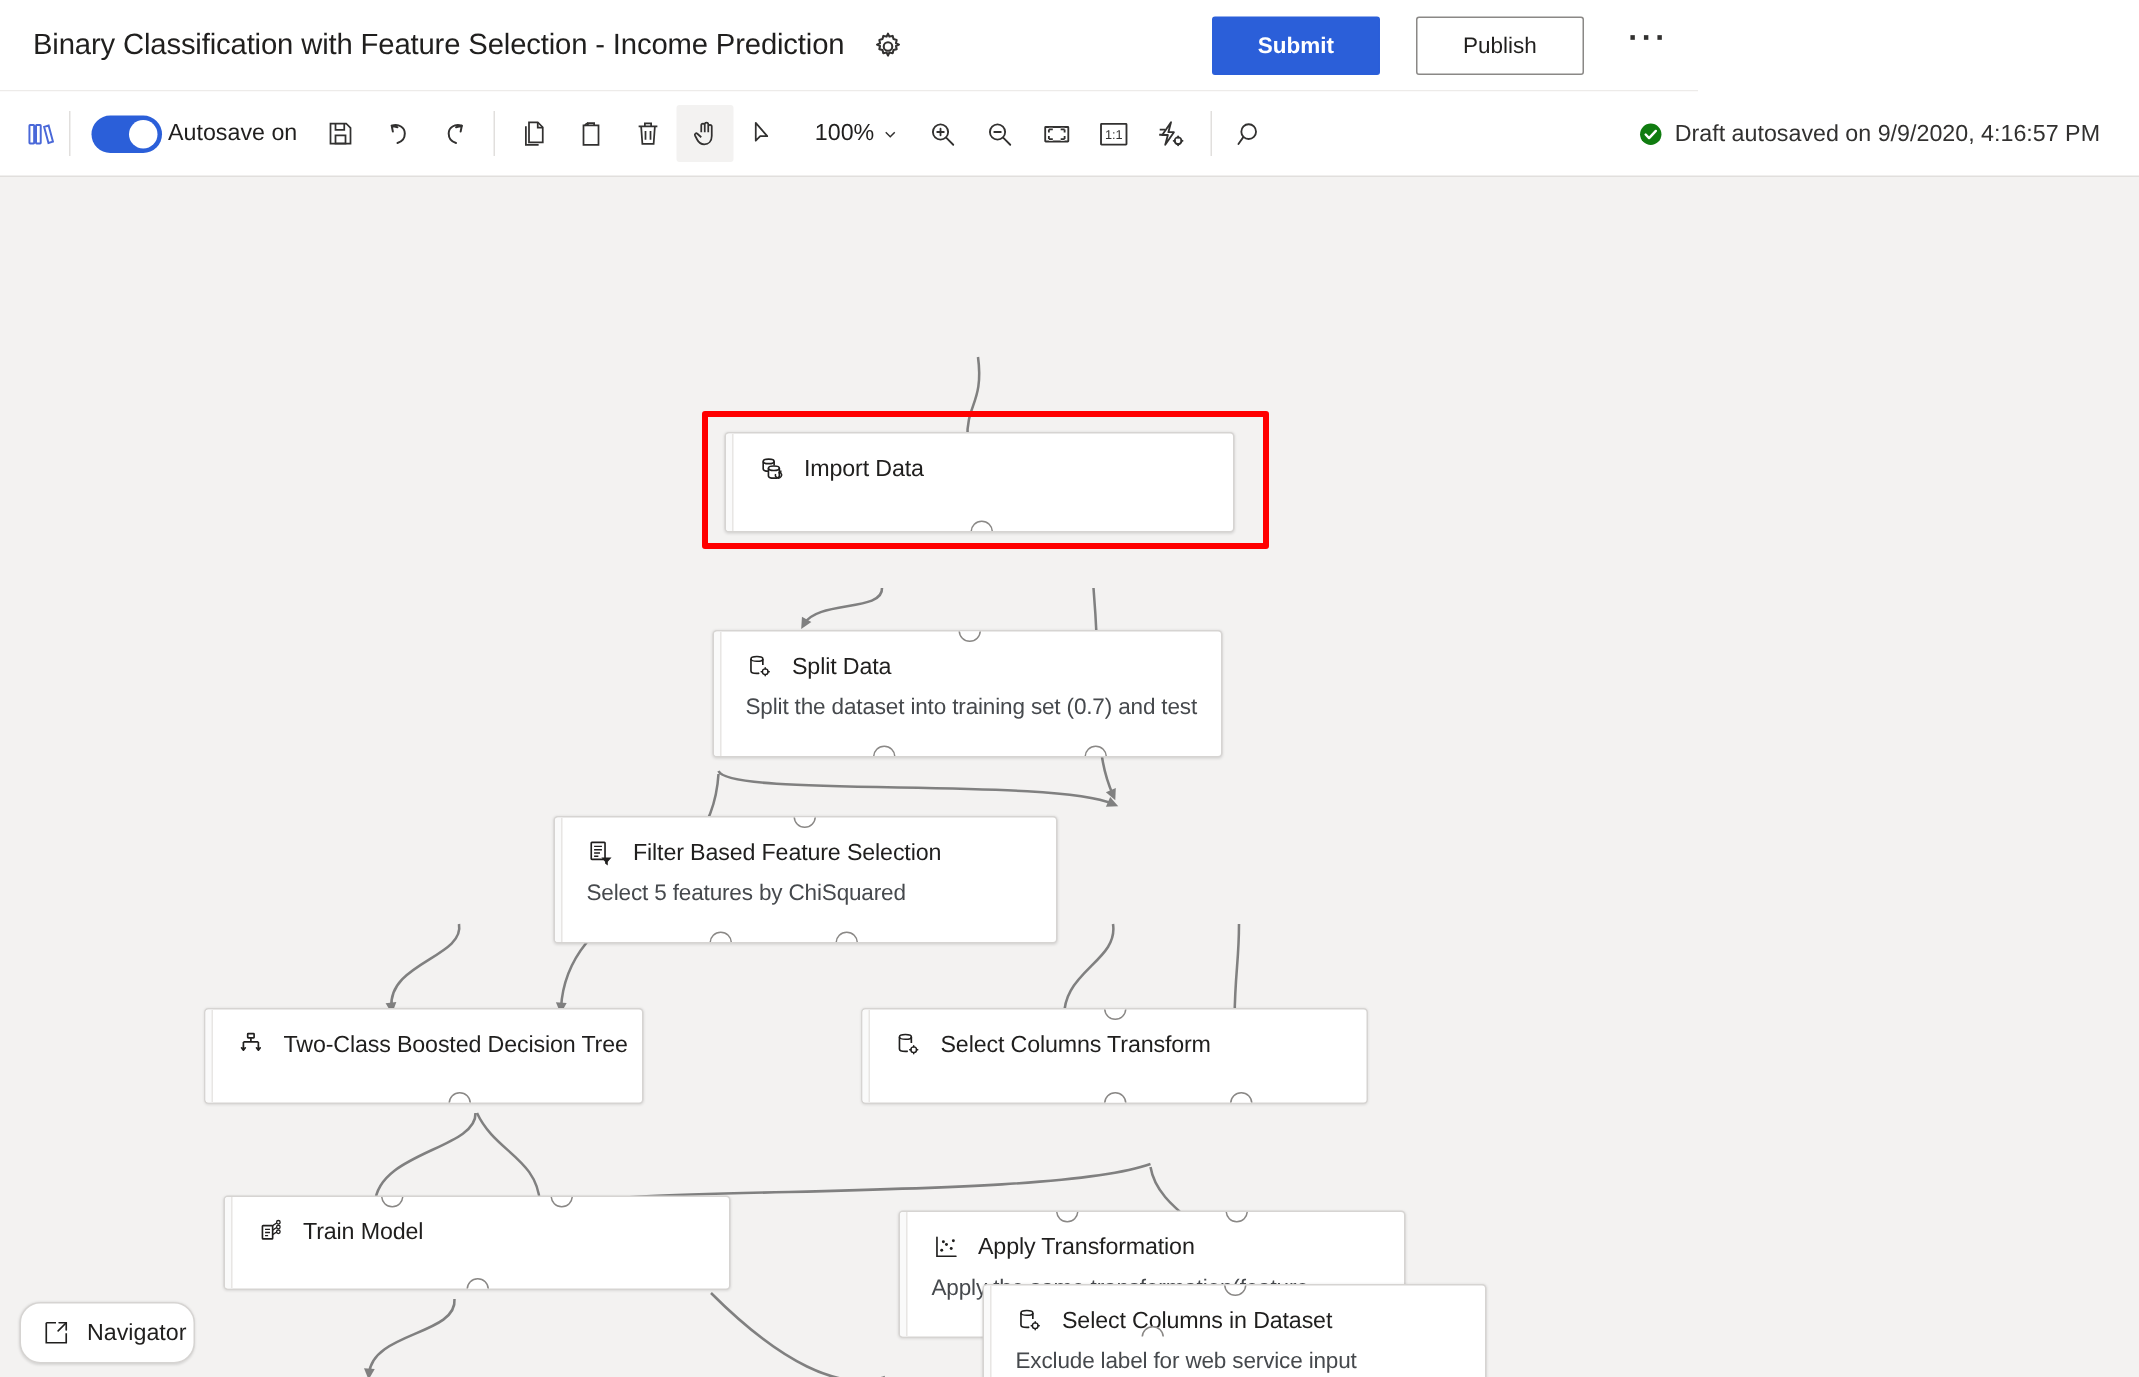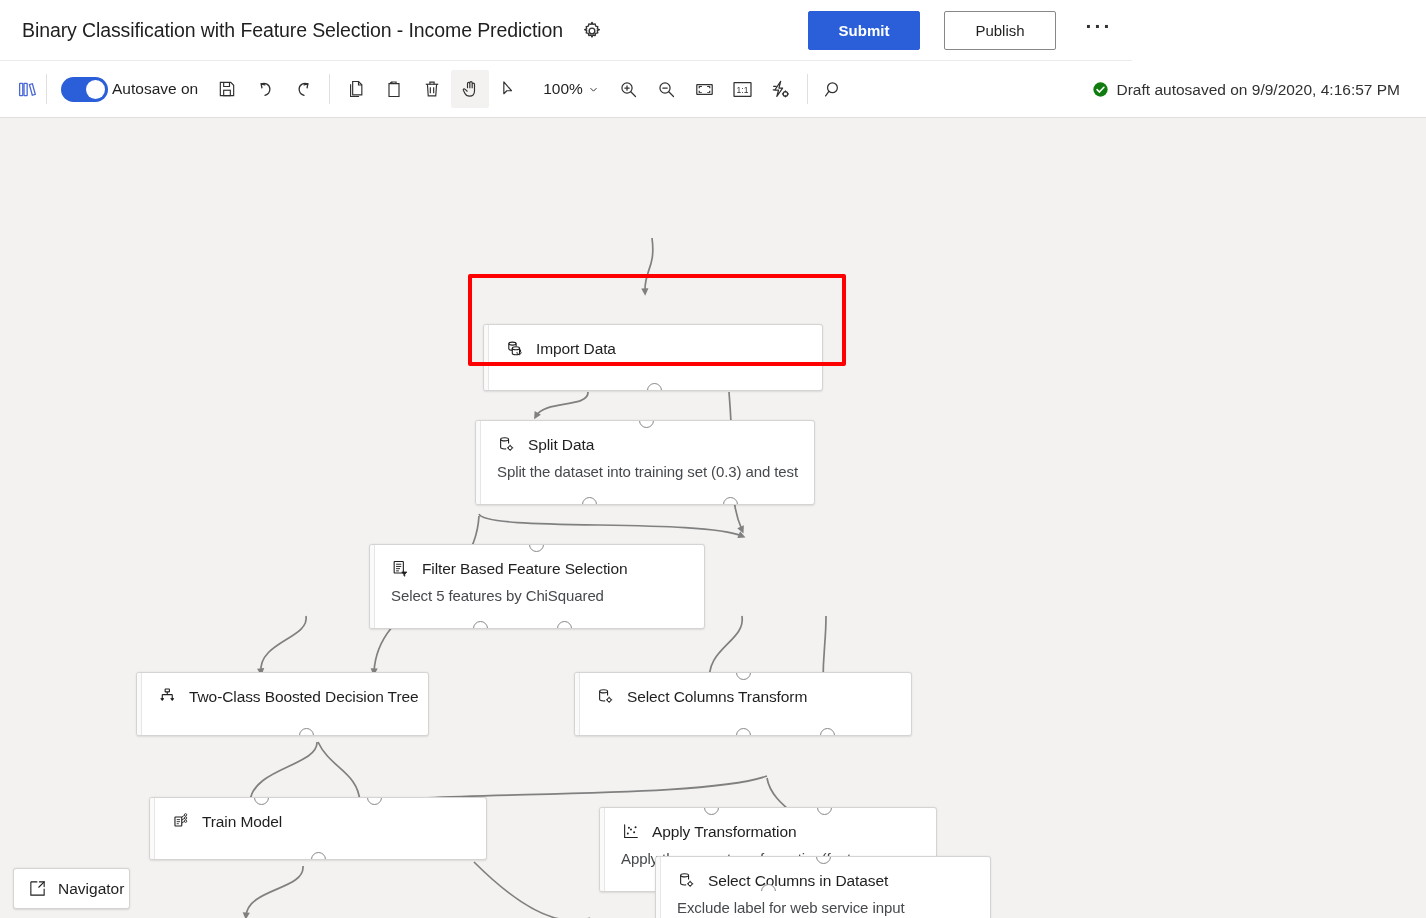--- a/index.html
+++ b/index.html
@@ -148,21 +148,21 @@
     position: absolute;
     border: 4px solid #ff0000;
     border-radius: 2px;
     z-index: 2;
     pointer-events: none;
   }
 
   #navigator-button {
     position: absolute; left: 13px; top: 868px;
     width: 117px; height: 41px;
-    background: #ffffff; border: 1px solid #d6d4d2; border-radius: 3px;
+    background: #ffffff; border: 1px solid #d6d4d2; border-radius: 14px;
     box-shadow: 0 0.6px 1.8px rgba(0,0,0,0.12);
     display: flex; align-items: center; gap: 11px;
     padding-left: 14px; cursor: pointer; z-index: 20;
   }
   #navigator-label { font-size: 15.5px; color: #201f1e; }
   .nav-ic { width: 19px; height: 19px; display:block; }
 </style>
 </head>
 <body>
 
@@ -353,21 +353,21 @@
 
       <path d="M767,660 C772,690 812,700 821,730" marker-end="url(#ah)"></path>
 
       <path d="M303,748 C305,772 248,770 246,798" marker-end="url(#ah)"></path>
 
       <path d="M474,744 C520,790 560,810 590,800"></path>
     </g>
   </svg>
 
   <div id="import-highlight" style="left:468px; top:156px; width:378px; height:92px;"></div>
-  <div class="node" style="left:483px; top:170px; width:340px; height:67px;margin-top:36px;">
+  <div class="node" style="left:483px; top:170px; width:340px; height:67px;">
     <div class="node-head">
       <svg class="node-ic" viewBox="0 0 24 24" fill="none" stroke="#201f1e" stroke-width="1.4">
         <ellipse cx="9.4" cy="5.8" rx="4.6" ry="1.9"></ellipse>
         <path d="M4.8 5.8v6.4c0 1 2 1.9 4.6 1.9"></path>
         <path d="M14 5.8v3.4"></path>
         <ellipse cx="13.8" cy="11.6" rx="4.6" ry="1.9"></ellipse>
         <path d="M9.2 11.6V18c0 1 2.1 1.9 4.6 1.9s4.6-.9 4.6-1.9v-6.4"></path>
         <path d="M15.2 16.4a2.6 2.6 0 104.2-1.1M19.6 13.4v2h-2" stroke-width="1.2"></path>
       </svg>
       <span class="node-title">Import Data</span>
@@ -379,21 +379,21 @@
     <div class="node-head">
       <svg class="node-ic" viewBox="0 0 24 24" fill="none" stroke="#201f1e" stroke-width="1.4">
         <ellipse cx="9.6" cy="5.4" rx="5" ry="2"></ellipse>
         <path d="M4.6 5.4v10.2c0 1.1 2.2 2 5 2 .7 0 1.4 0 2-.2"></path>
         <path d="M14.6 5.4v5.2"></path>
         <circle cx="16.6" cy="16.2" r="2.4" stroke-width="1.2"></circle>
         <path d="M16.6 12.8v1.1M16.6 18.5v1.1M13.2 16.2h1.1M18.9 16.2h1.1" stroke-width="1.2" stroke-linecap="round"></path>
       </svg>
       <span class="node-title">Split Data</span>
     </div>
-    <div class="node-desc">Split the dataset into training set (0.3) and test</div>
+    <div class="node-desc">Split the dataset into training set (0.7) and test</div>
     <div class="port" style="left:163px; top:-8px;"></div>
     <div class="port" style="left:106px; bottom:-8px;"></div>
     <div class="port" style="left:247px; bottom:-8px;"></div>
   </div>
 
   <div class="node" style="left:369px; top:426px; width:336px; height:85px;">
     <div class="node-head">
       <svg class="node-ic" viewBox="0 0 24 24" fill="none" stroke="#201f1e" stroke-width="1.4">
         <rect x="4" y="3.2" width="11.6" height="14.4" rx="0.6"></rect>
         <path d="M6.4 6.6h6.6M6.4 9.4h6.6M6.4 12.2h5M6.4 15h3.6" stroke-width="1.2"></path>

